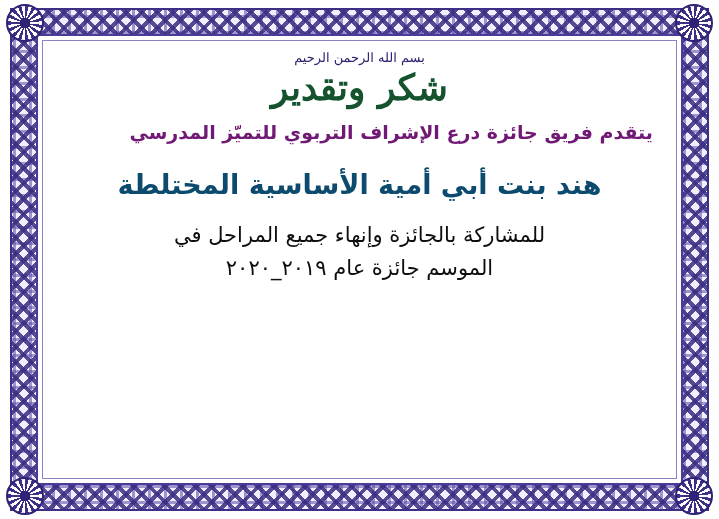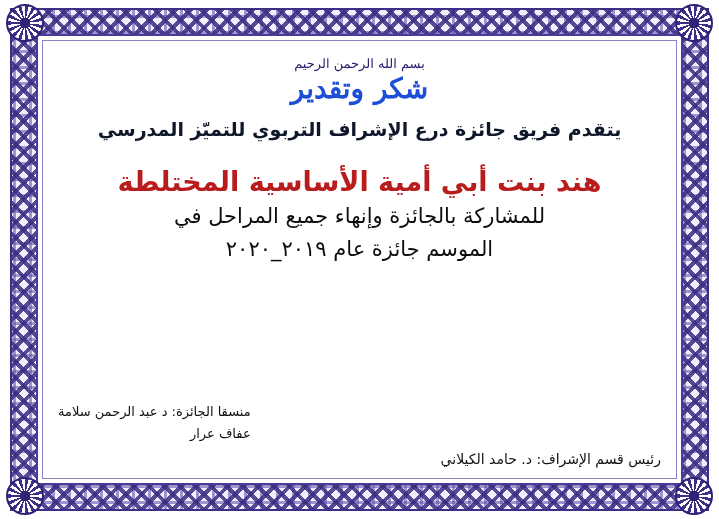--- a/index.html
+++ b/index.html
@@ -93,51 +93,53 @@
     color: #111111;
     box-sizing: border-box;
     padding: 4px 18px 0 18px;
     direction: rtl;
   }
 
   .basmala {
     font-size: 13px;
     color: #2b2270;
     letter-spacing: 0px;
-    margin-top: 8px;
+    margin-top: 2px;
     font-family: "DejaVu Serif", "Liberation Serif", serif;
   }
 
   .title-script {
     margin-top: 2px;
-    font-size: 28px;
-    color: #1d4ed8;
+    font-size: 36px;
+    color: #14532d;
     font-family: "DejaVu Serif", "Liberation Serif", serif;
     font-weight: bold;
     line-height: 1.15;
     text-shadow: 0 1px 0 rgba(255,255,255,0.8);
   }
 
   .lead {
     margin-top: 10px;
     font-size: 19px;
     font-weight: bold;
     line-height: 1.5;
-    color: #0f172a;
+    color: #701a75;
+    text-align: right;
   }
 
   .honoree {
     margin-top: 20px;
     font-size: 27px;
     font-weight: bold;
-    color: #b91c1c;
+    color: #0c4a6e;
     line-height: 1.35;
   }
 
   .reason {
+    margin-top: 16px;
     font-size: 21px;
     line-height: 1.55;
     color: #0d0d0d;
   }
 
   .signatures {
     position: absolute;
     left: 10px;
     right: 10px;
     bottom: 8px;
@@ -189,27 +191,15 @@
       <div>يتقدم فريق جائزة درع الإشراف التربوي للتميّز المدرسي</div>
     </div>
 
     <div class="honoree">هند بنت أبي أمية الأساسية المختلطة</div>
 
     <div class="reason">
       <div>للمشاركة بالجائزة وإنهاء جميع المراحل في</div>
       <div>الموسم جائزة عام ٢٠١٩_٢٠٢٠</div>
     </div>
 
-    <div class="signatures">
-      <div class="sig-coordinators-outer">
-        <div class="sig-coordinators">
-          <div>منسقا الجائزة: د عبد الرحمن سلامة</div>
-          <div>عفاف عرار</div>
-        </div>
-      </div>
-      <div class="sig-bottom">
-        <div class="sig-left">رئيس قسم الإشراف: د. حامد الكيلاني</div>
-        <div class="sig-right"></div>
-      </div>
-    </div>
 
   </div>
 </div>
 
 </body></html>

